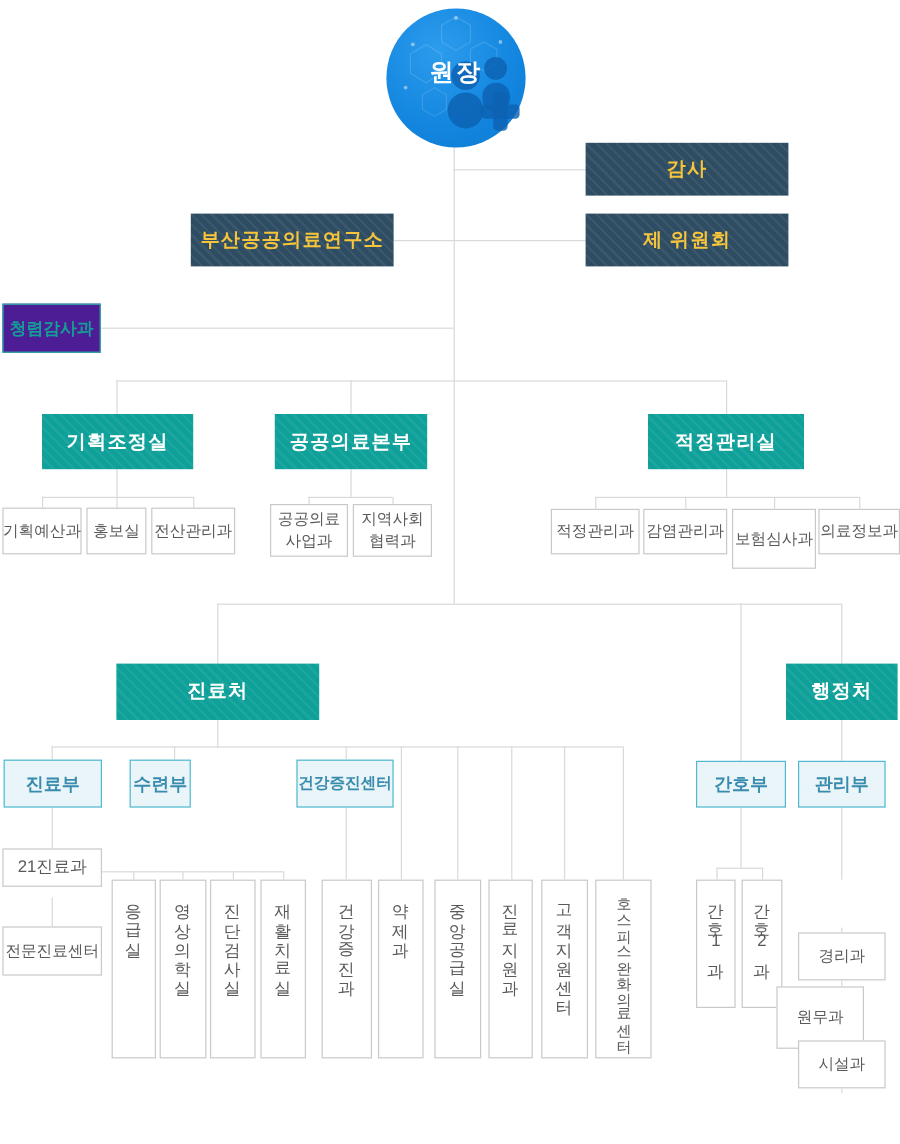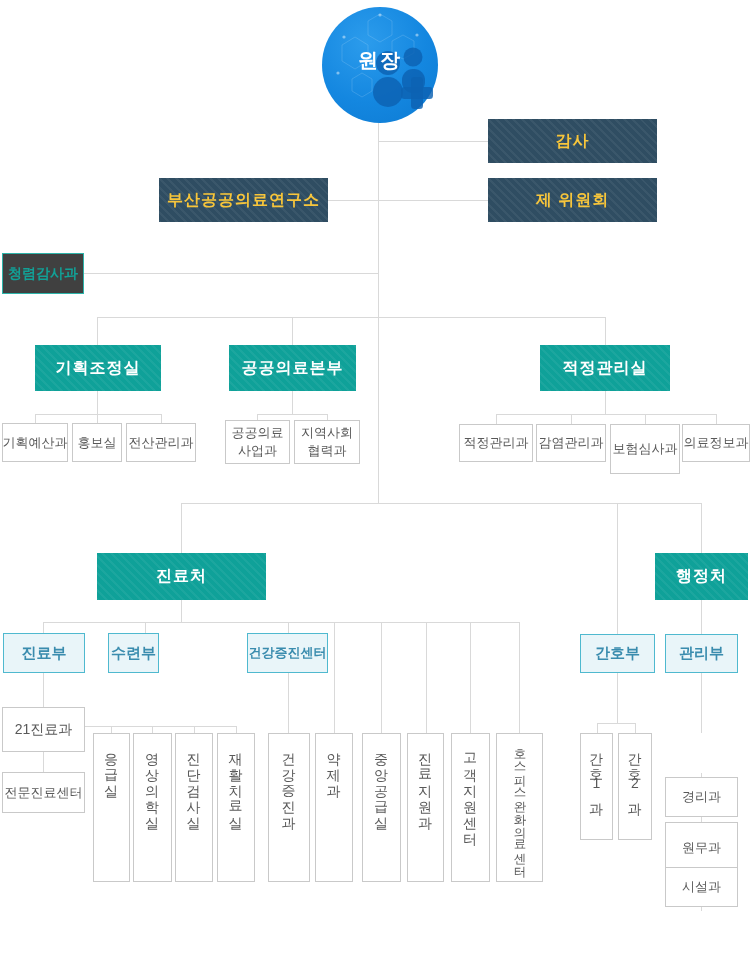--- a/index.html
+++ b/index.html
@@ -13,21 +13,21 @@
   .vl{width:1px}
 
   
   .node{position:absolute;display:flex;align-items:center;justify-content:center;
         text-align:center;white-space:nowrap}
 
   .navy{background:#2f4d62;color:#f7c437;font-size:16px;font-weight:700;letter-spacing:1px}
   .navy::after,.teal::after{content:"";position:absolute;inset:0;pointer-events:none;
         background:repeating-linear-gradient(45deg,rgba(255,255,255,.055) 0 2px,transparent 2px 6px)}
   .teal{background:#0fa199;color:#fff;font-size:16px;font-weight:700;letter-spacing:1px}
-  .ltea{background:#404040;border:1px solid #2db4aa;color:#12a096;font-size:14px;font-weight:700}
+  .ltea{background:#4c1d95;border:1px solid #2db4aa;color:#12a096;font-size:14px;font-weight:700}
   .blue{background:#e9f5f9;border:1px solid #4fb9cf;color:#3a8cae;font-size:15px;font-weight:700}
   .blue.sm{font-size:13px}
   .gray{background:#fff;border:1px solid #c9c9c9;color:#595959;font-size:13px}
   .pre{white-space:pre-line;line-height:1.35}
 
   
   .vbox{position:absolute;top:733px;height:149px;background:#fff;border:1px solid #c9c9c9;
         display:flex;justify-content:center}
   .vbox span{writing-mode:vertical-rl;text-orientation:upright;letter-spacing:2px;
         padding-top:9px;font-size:14px;color:#595959}
@@ -195,21 +195,21 @@
   <div class="node blue sm" style="left:247px;top:633px;width:81px;height:40px">
       <span>건강증진센터</span>
     </div>
   <div class="node blue" style="left:580px;top:634px;width:75px;height:39px">
       <span>간호부</span>
     </div>
   <div class="node blue" style="left:665px;top:634px;width:73px;height:39px">
       <span>관리부</span>
     </div>
 
-  <div class="node gray" style="left:2px;top:707px;width:83px;height:45px;font-size:14px">
+  <div class="node gray" style="left:2px;top:707px;width:83px;height:32px;font-size:14px">
       <span>21진료과</span>
     </div>
   <div class="node gray" style="left:2px;top:772px;width:83px;height:41px">
       <span>전문진료센터</span>
     </div>
 
   <div class="vbox" style="left:93px;width:37px">
       <span>응급실</span>
     </div>
   <div class="vbox" style="left:133px;width:39px">
@@ -243,20 +243,20 @@
   <div class="vbox short" style="left:580px;width:33px">
       <span>간호1과</span>
     </div>
   <div class="vbox short" style="left:618px;width:34px">
       <span>간호2과</span>
     </div>
 
   <div class="node gray" style="left:665px;top:777px;width:73px;height:40px">
       <span>경리과</span>
     </div>
-  <div class="node gray" style="left:665px;top:822px;width:73px;height:52px">
+  <div class="node gray" style="left:647px;top:822px;width:73px;height:52px">
       <span>원무과</span>
     </div>
   <div class="node gray" style="left:665px;top:867px;width:73px;height:40px">
       <span>시설과</span>
     </div>
 
 </div>
 
 </body></html>

